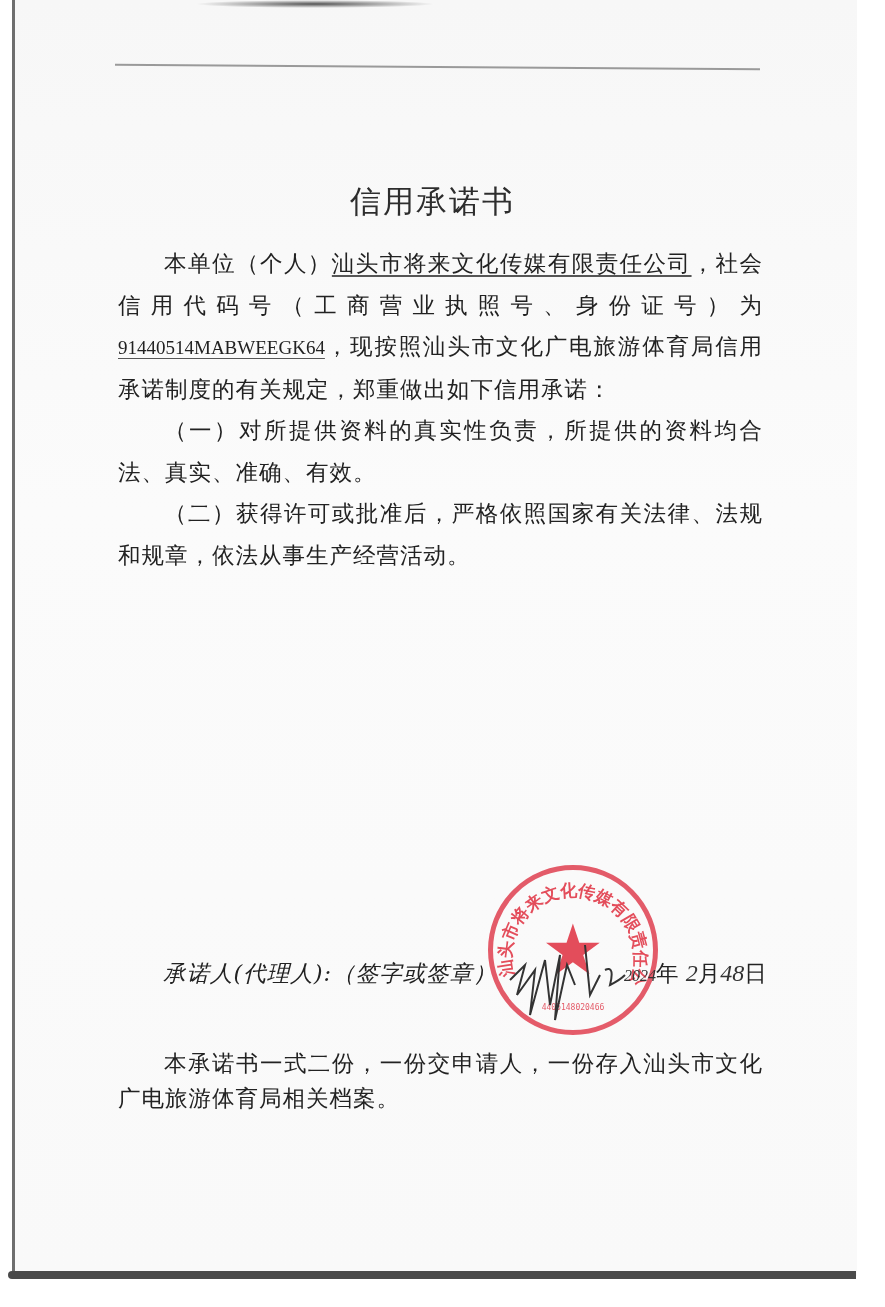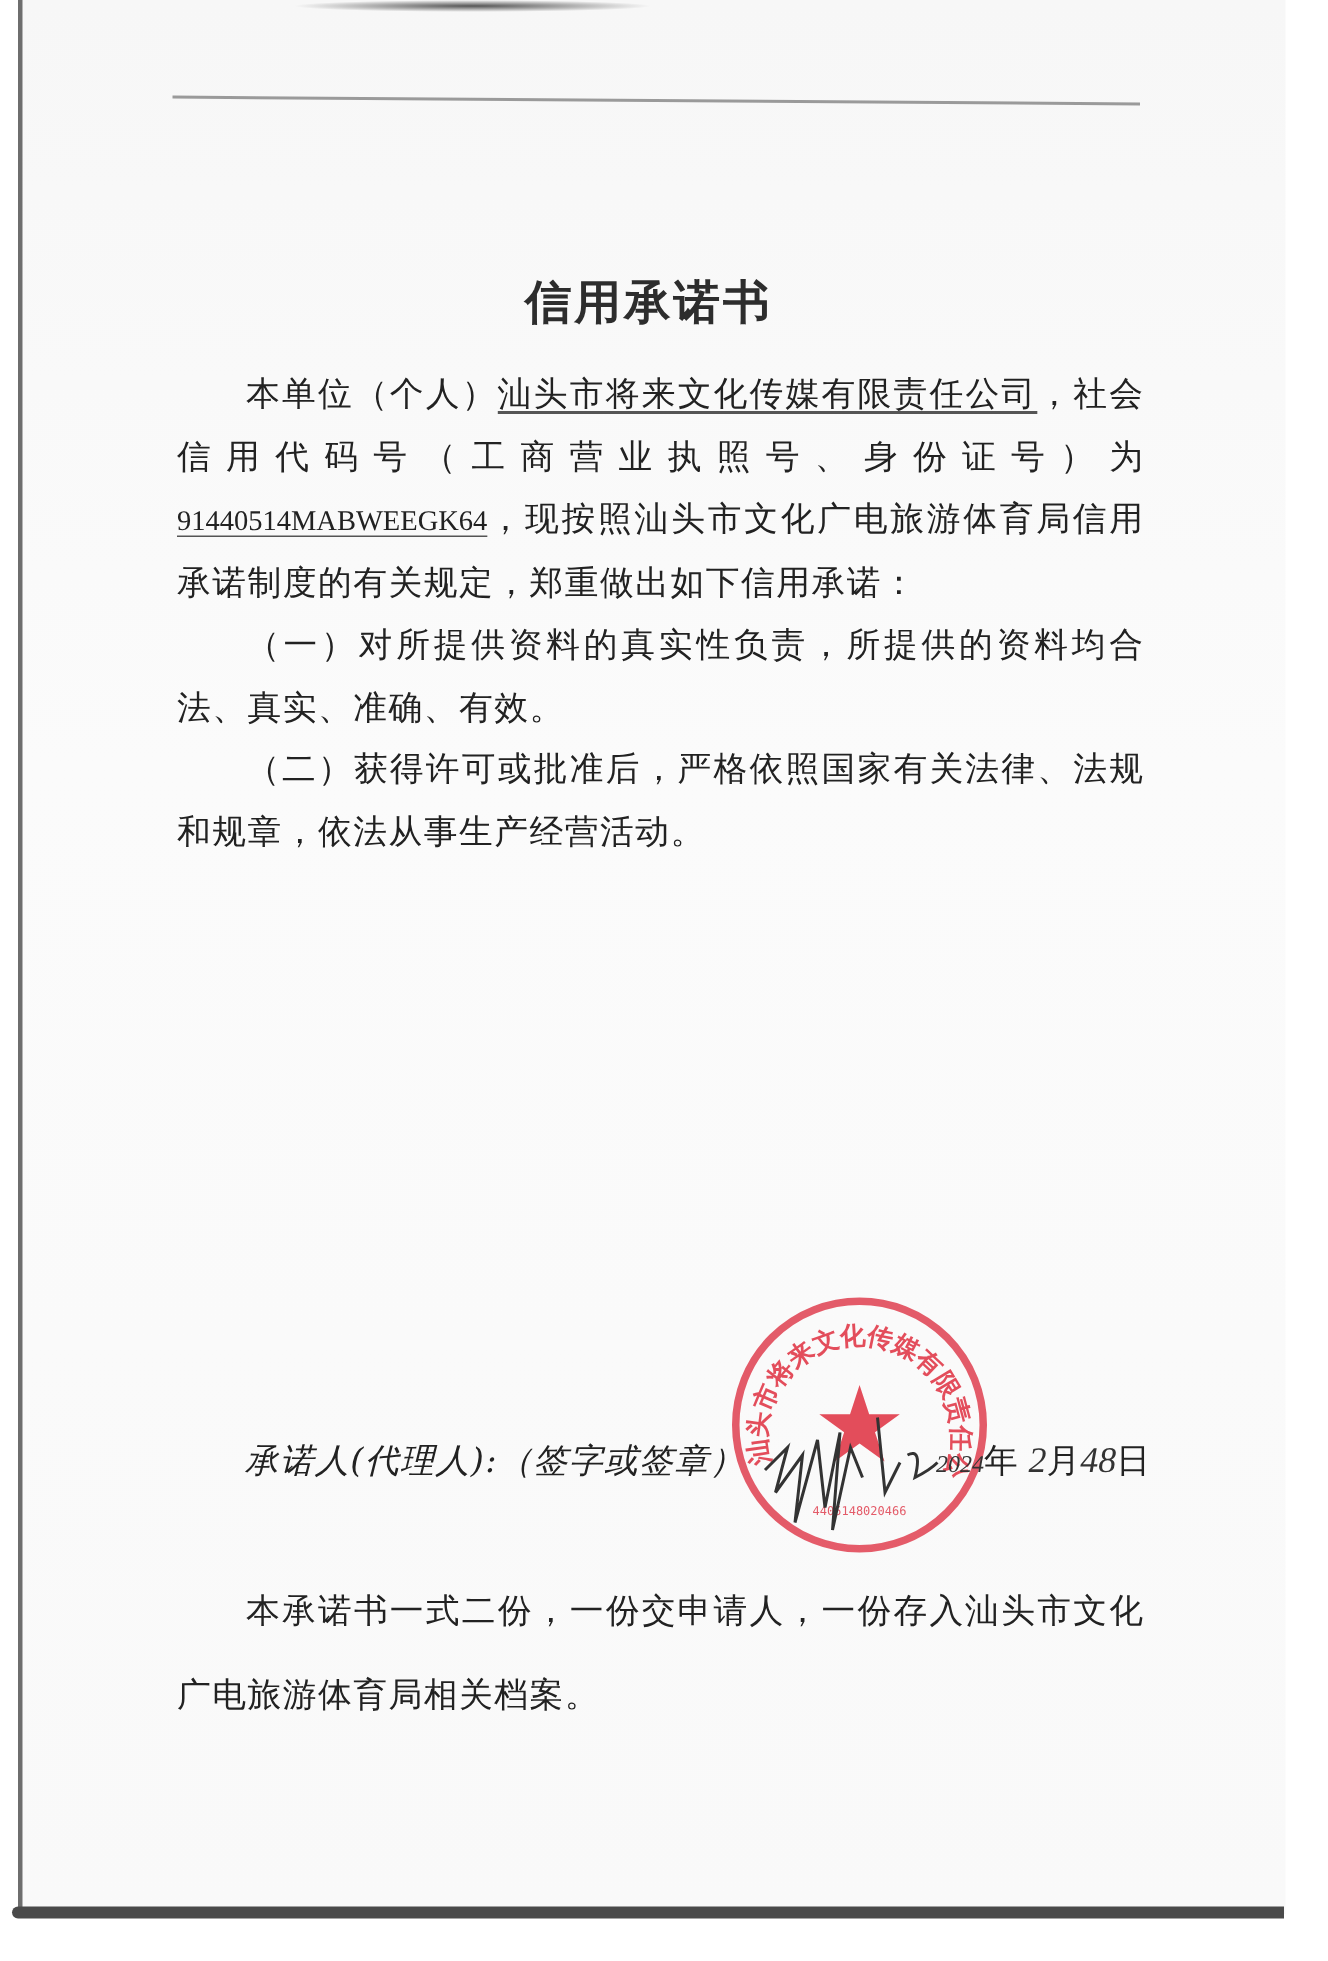--- a/index.html
+++ b/index.html
@@ -19,21 +19,21 @@
     .bottom-edge {
       position:absolute; left:8px; top:1271px; width:848px; height:8px;
       background:#4a4a4a; border-radius:4px 0 0 4px;
     }
     .rule {
       position:absolute; left:115px; top:66px; width:645px; height:2px;
       background:#9a9a9a; transform: rotate(0.4deg);
     }
     .title {
       position:absolute; left:0; width:865px; top:160px; text-align:center;
-      font-size:31px; color:#2d2d2d; letter-spacing:2px; font-weight:bold;
+      font-size:31px; color:#2d2d2d; letter-spacing:2px; font-weight:normal;
     }
     .body-text {
       position:absolute; left:118px; width:645px; color:#222;
       font-size:22.5px; line-height:41.5px; letter-spacing:1px;
     }
     .para { margin:0; text-indent:46px; text-align:justify; }
     .u { text-decoration: underline; text-decoration-color:#555; text-underline-offset:4px; }
     .code { font-family: Liberation Serif, serif; font-size:19px; letter-spacing:0; }
     .sign-line {
       position:absolute; left:163px; top:958px; font-size:22.5px; color:#222; letter-spacing:1px;
@@ -56,21 +56,21 @@
       position:absolute; left:0; top:0; width:100%; height:100%;
     }
     .seal-num {
       position:absolute; left:0; bottom:18px; width:100%; text-align:center;
       font-size:8px; color:#e04050; font-family:"DejaVu Sans Mono", monospace;
     }
     .signature {
       position:absolute; left:505px; top:925px; width:140px; height:110px;
     }
     .footer-text { position:absolute; left:118px; top:1046px; width:645px;
-      font-size:22.5px; line-height:56px; color:#222; letter-spacing:1px; }
+      font-size:22.5px; line-height:35px; color:#222; letter-spacing:1px; }
   </style>
 </head>
 <body>
 
 <div class="page">
   <div class="top-shadow"></div>
 </div>
 <div class="rule"></div>
 
 <h1 class="title">信用承诺书</h1>

